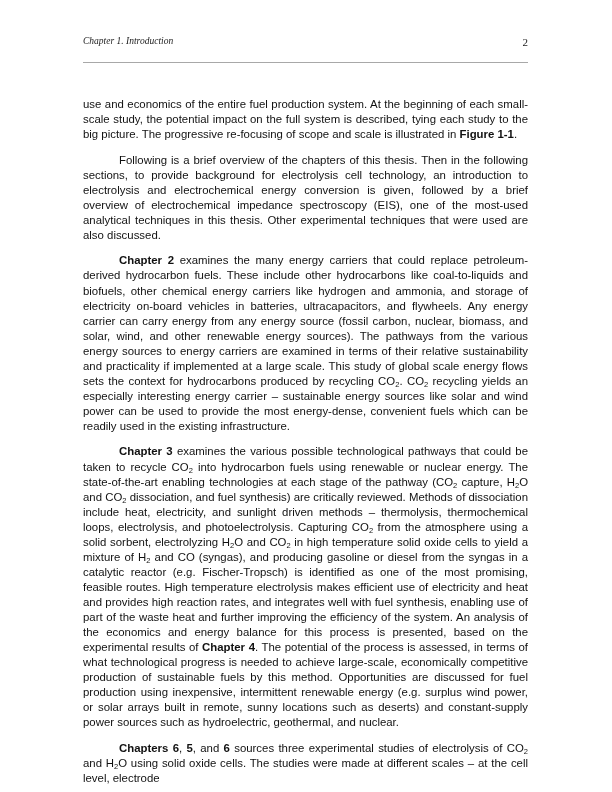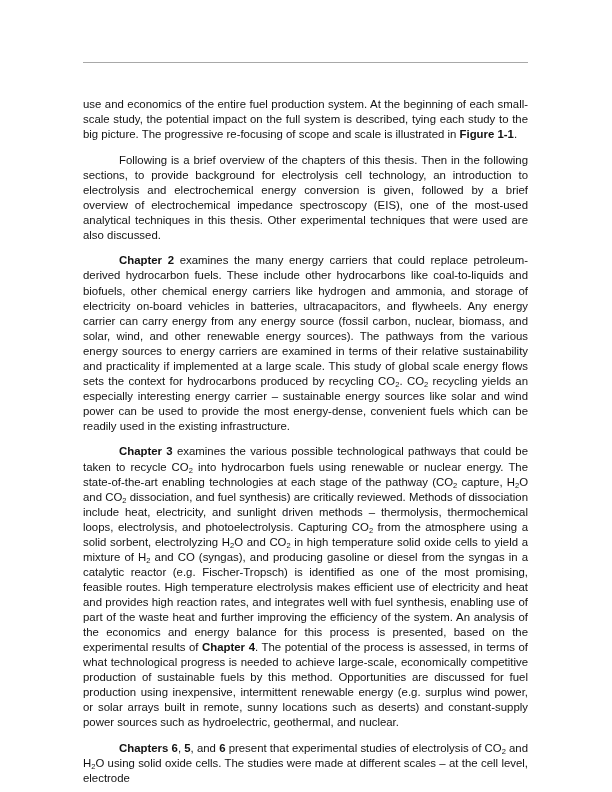--- a/index.html
+++ b/index.html
@@ -12,22 +12,26 @@
   .body { position:absolute; left:83px; top:97px; width:445px; font-family:Liberation Sans, sans-serif; font-size:11.4px; line-height:15.05px; color:#111; text-align:justify; }
   .body p { margin:0 0 10.5px 0; }
   .body p.indent { text-indent:36px; }
   .body b { font-weight:bold; }
   sub { font-size:7.5px; line-height:0; vertical-align:-2px; }
 </style>
 </head>
 <body>
 
 <div class="page">
+  <div class="header">
+    <span class="title">Chapter 1. Introduction</span>
+    <span class="pagenum">2</span>
+  </div>
   <div class="rule"></div>
 
   <div class="body">
     <p><span>use and economics of the entire fuel production system. At the beginning of each small-scale study, the potential impact on the full system is described, tying each study to the big picture. The progressive re-focusing of scope and scale is illustrated in </span><b>Figure 1-1</b><span>.</span></p>
     <p class="indent"><span>Following is a brief overview of the chapters of this thesis. Then in the following sections, to provide background for electrolysis cell technology, an introduction to electrolysis and electrochemical energy conversion is given, followed by a brief overview of electrochemical impedance spectroscopy (EIS), one of the most-used analytical techniques in this thesis. Other experimental techniques that were used are also discussed.</span></p>
     <p class="indent"><b>Chapter 2</b><span> examines the many energy carriers that could replace petroleum-derived hydrocarbon fuels. These include other hydrocarbons like coal-to-liquids and biofuels, other chemical energy carriers like hydrogen and ammonia, and storage of electricity on-board vehicles in batteries, ultracapacitors, and flywheels. Any energy carrier can carry energy from any energy source (fossil carbon, nuclear, biomass, and solar, wind, and other renewable energy sources). The pathways from the various energy sources to energy carriers are examined in terms of their relative sustainability and practicality if implemented at a large scale. This study of global scale energy flows sets the context for hydrocarbons produced by recycling CO</span><sub>2</sub><span>. CO</span><sub>2</sub><span> recycling yields an especially interesting energy carrier – sustainable energy sources like solar and wind power can be used to provide the most energy-dense, convenient fuels which can be readily used in the existing infrastructure.</span></p>
     <p class="indent"><b>Chapter 3</b><span> examines the various possible technological pathways that could be taken to recycle CO</span><sub>2</sub><span> into hydrocarbon fuels using renewable or nuclear energy. The state-of-the-art enabling technologies at each stage of the pathway (CO</span><sub>2</sub><span> capture, H</span><sub>2</sub><span>O and CO</span><sub>2</sub><span> dissociation, and fuel synthesis) are critically reviewed. Methods of dissociation include heat, electricity, and sunlight driven methods – thermolysis, thermochemical loops, electrolysis, and photoelectrolysis. Capturing CO</span><sub>2</sub><span> from the atmosphere using a solid sorbent, electrolyzing H</span><sub>2</sub><span>O and CO</span><sub>2</sub><span> in high temperature solid oxide cells to yield a mixture of H</span><sub>2</sub><span> and CO (syngas), and producing gasoline or diesel from the syngas in a catalytic reactor (e.g. Fischer-Tropsch) is identified as one of the most promising, feasible routes. High temperature electrolysis makes efficient use of electricity and heat and provides high reaction rates, and integrates well with fuel synthesis, enabling use of part of the waste heat and further improving the efficiency of the system. An analysis of the economics and energy balance for this process is presented, based on the experimental results of </span><b>Chapter 4</b><span>. The potential of the process is assessed, in terms of what technological progress is needed to achieve large-scale, economically competitive production of sustainable fuels by this method. Opportunities are discussed for fuel production using inexpensive, intermittent renewable energy (e.g. surplus wind power, or solar arrays built in remote, sunny locations such as deserts) and constant-supply power sources such as hydroelectric, geothermal, and nuclear.</span></p>
-    <p class="indent"><b>Chapters 6</b><span>, </span><b>5</b><span>, and </span><b>6</b><span> present that experimental studies of electrolysis of CO</span><sub>2</sub><span> and H</span><sub>2</sub><span>O using solid oxide cells. The studies were made at different scales – at the cell level, electrode</span></p>
+    <p class="indent"><b>Chapters 6</b><span>, </span><b>5</b><span>, and </span><b>6</b><span> sources three experimental studies of electrolysis of CO</span><sub>2</sub><span> and H</span><sub>2</sub><span>O using solid oxide cells. The studies were made at different scales – at the cell level, electrode</span></p>
   </div>
 </div>
 
 </body></html>

